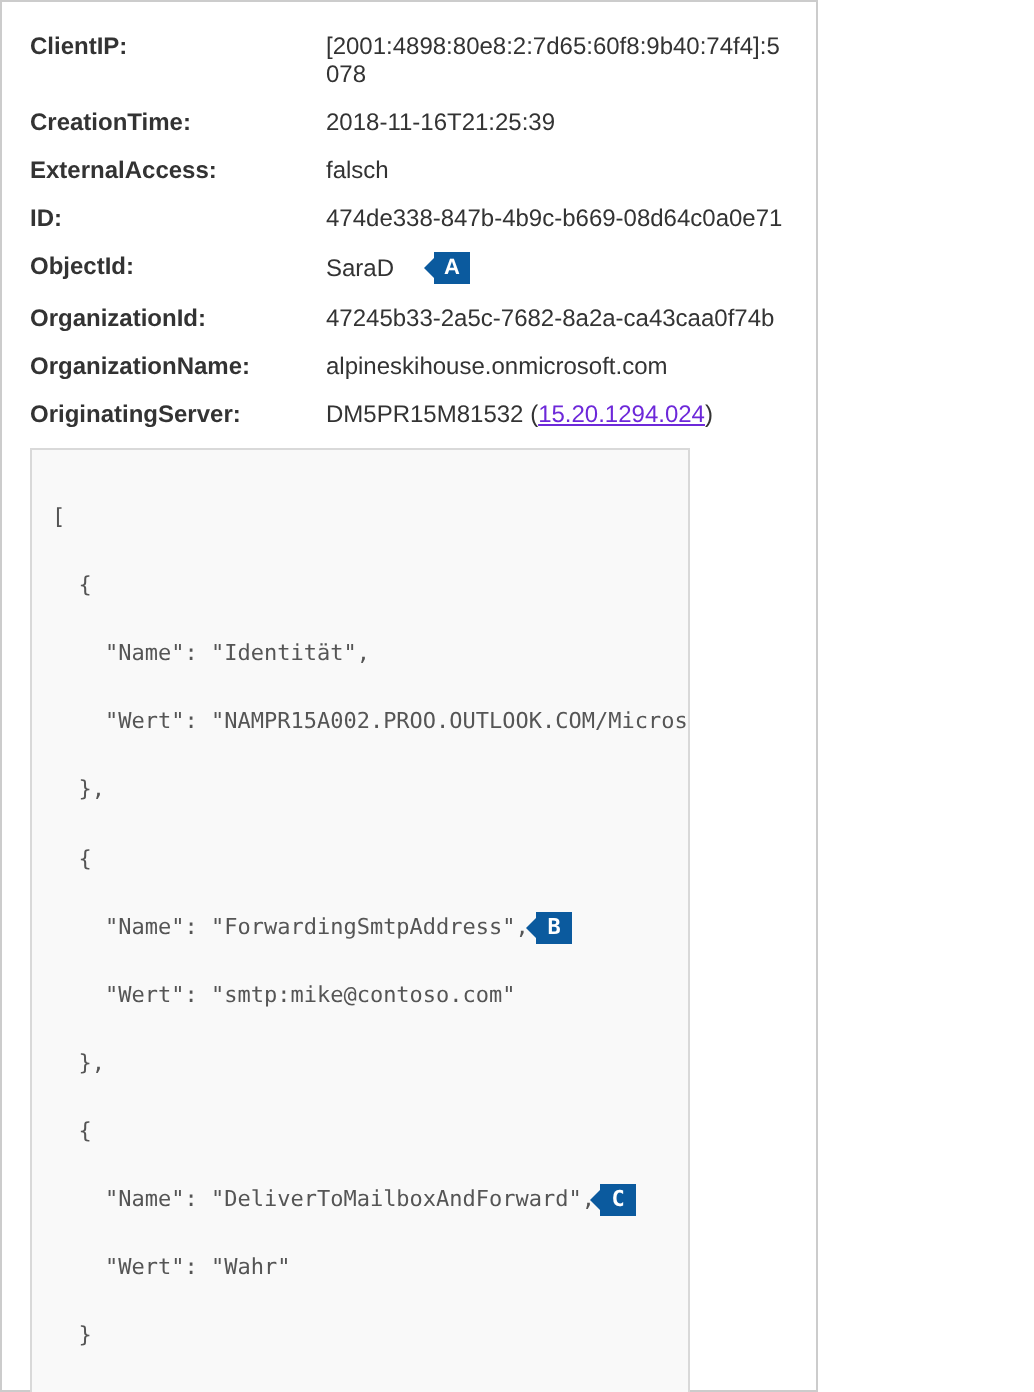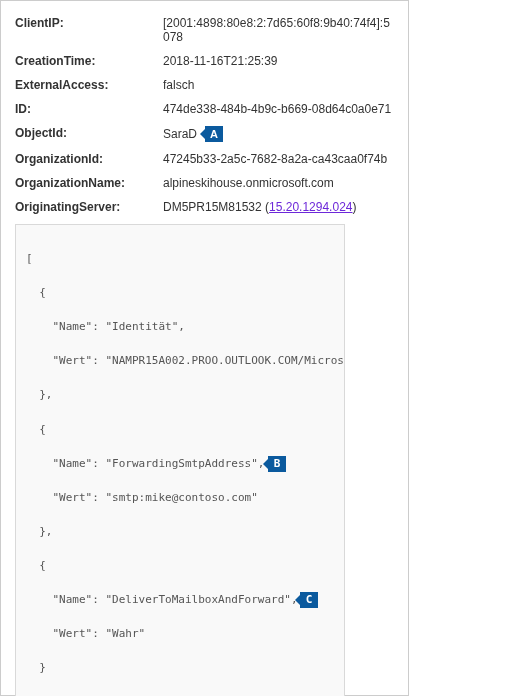--- a/index.html
+++ b/index.html
@@ -28,21 +28,21 @@
       color: #333;
     }
     .value {
       flex: 1;
       color: #333;
       word-break: break-word;
     }
     .value.with-badge {
       display: flex;
       align-items: center;
-      gap: 6px;
+      gap: 18px;
     }
     .link {
       color: #6d28d9;
       text-decoration: underline;
       cursor: pointer;
     }
     .badge {
       display: inline-flex;
       align-items: center;
       justify-content: center;
@@ -106,21 +106,21 @@
     <div class="value">2018-11-16T21:25:39</div>
   </div>
 
   <div class="row">
     <div class="label">ExternalAccess:</div>
     <div class="value">falsch</div>
   </div>
 
   <div class="row">
     <div class="label">ID:</div>
-    <div class="value">474de338-484b-4b9c-b669-08d64c0a0e71</div>
+    <div class="value">474de338-847b-4b9c-b669-08d64c0a0e71</div>
   </div>
 
   <div class="row">
     <div class="label">ObjectId:</div>
     <div class="value with-badge">
       <span>SaraD</span>
       <span class="badge">A</span>
     </div>
   </div>
 

